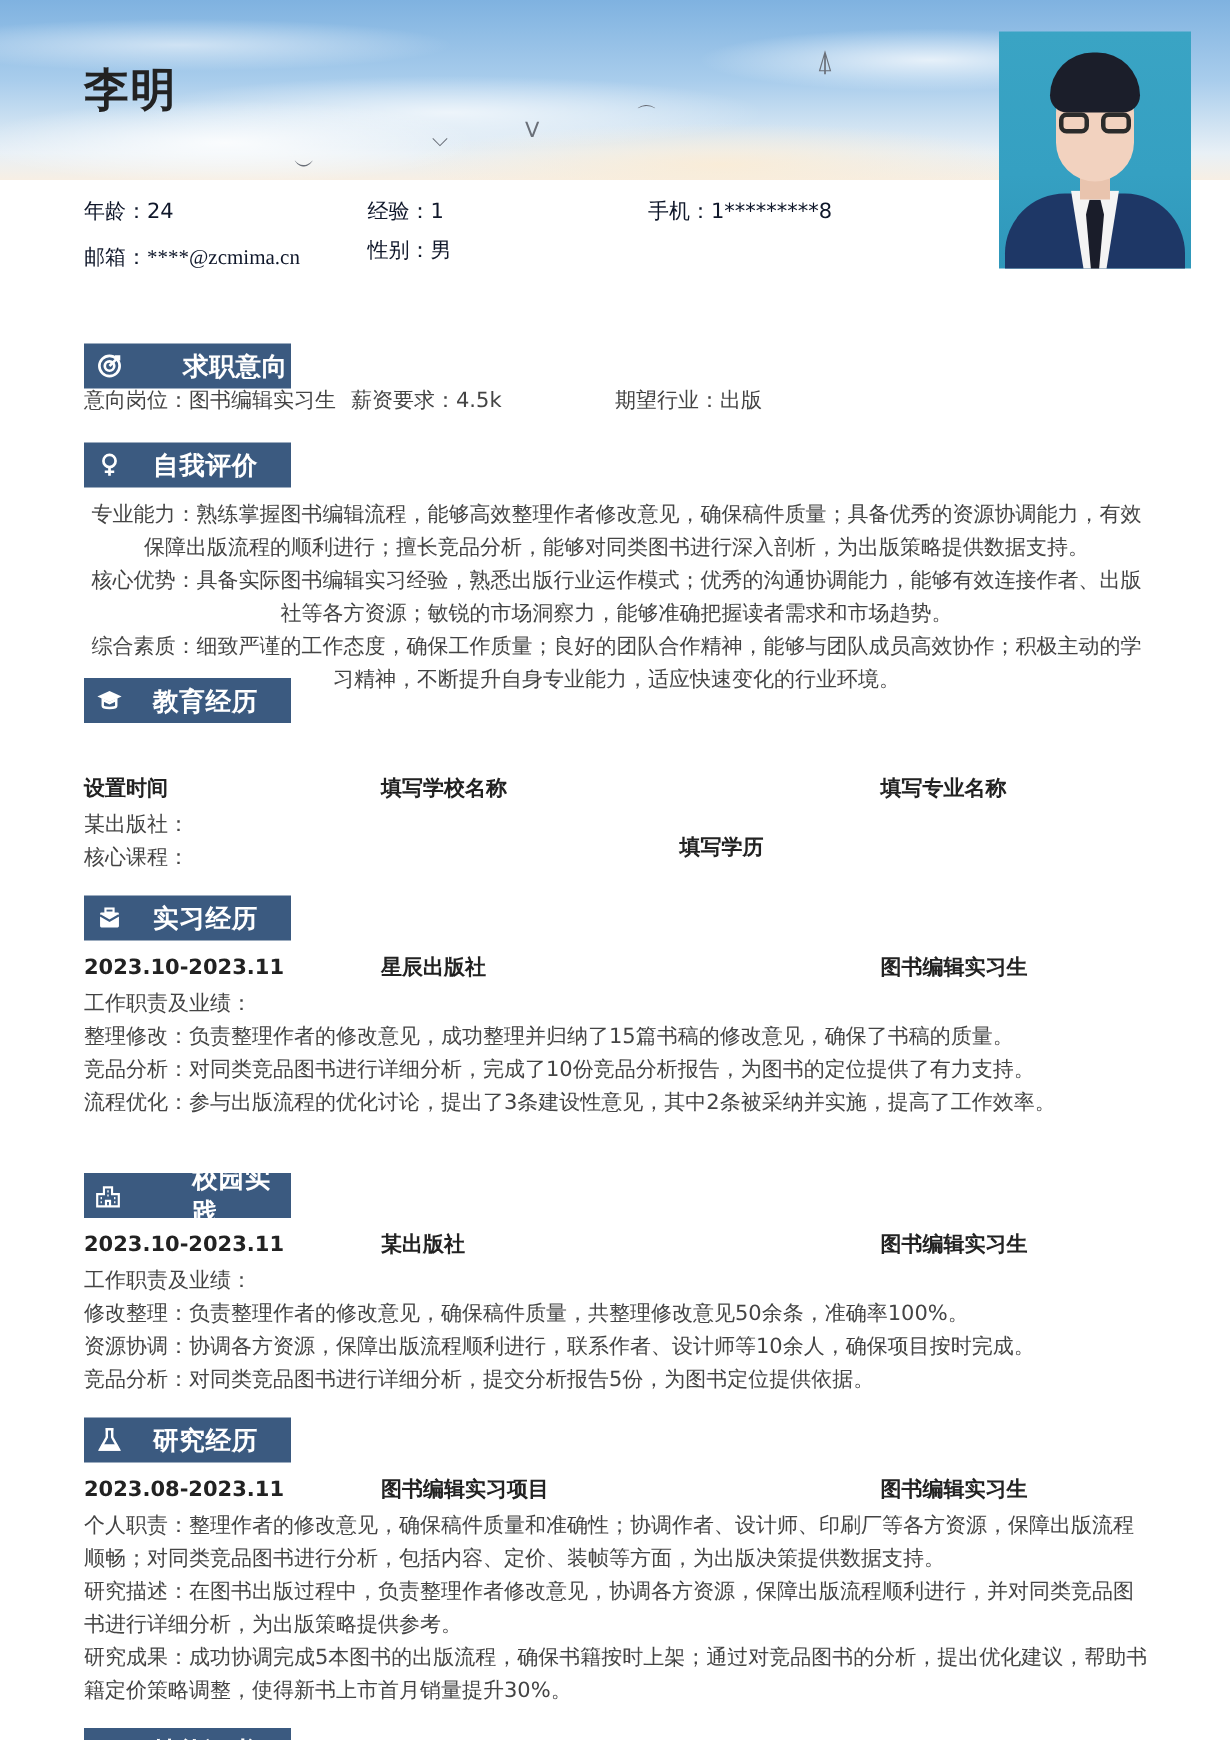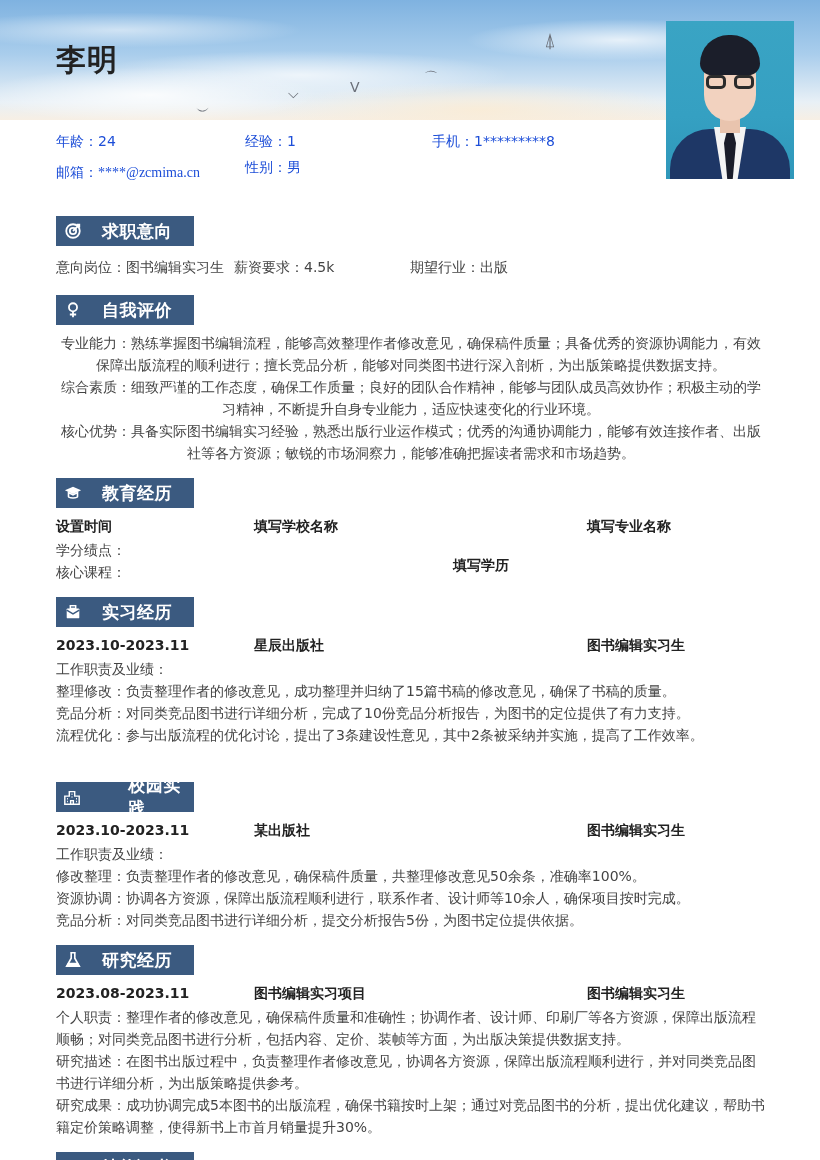--- a/index.html
+++ b/index.html
@@ -32,21 +32,21 @@
     .photo .face { position: absolute; left: 38px; top: 30px; width: 52px; height: 70px; background: #f2d2bf; border-radius: 24px 24px 26px 26px; }
     .photo .glasses { position: absolute; left: 40px; top: 54px; width: 48px; height: 14px; }
     .photo .glasses span { position: absolute; top: 0; width: 20px; height: 14px; border: 3px solid #2b2b2b; border-radius: 5px; }
     .photo .glasses span:first-child { left: 0; }
     .photo .glasses span:last-child { right: 0; }
     .photo .neck { position: absolute; left: 54px; top: 96px; width: 20px; height: 16px; background: #e9c4ae; }
     .photo .suit { position: absolute; left: 4px; top: 108px; width: 120px; height: 60px; background: #1e3766; border-radius: 40px 40px 0 0; }
     .photo .shirt { position: absolute; left: 48px; top: 106px; width: 32px; height: 60px; background: #f4f4f4; clip-path: polygon(0 0, 100% 0, 70% 100%, 30% 100%); }
     .photo .tie { position: absolute; left: 58px; top: 112px; width: 12px; height: 50px; background: #1a1d2a; clip-path: polygon(20% 0, 80% 0, 100% 20%, 70% 100%, 30% 100%, 0 20%); }
 
-    .info { position: absolute; font-size: 14px; color: #1d4ed8; line-height: 20px; }
+    .info { position: absolute; font-size: 14px; color: #0f172a; line-height: 20px; }
 
     .section-head {
       position: absolute; left: 56px; width: 138px; height: 30px;
       background: #3b5a80; color: #ffffff;
       display: flex; align-items: center;
     }
     .section-head .icon { width: 30px; height: 30px; display: flex; align-items: center; justify-content: center; margin-left: 2px; }
     .section-head .icon svg { width: 18px; height: 18px; }
     .section-head .title { font-size: 17px; font-weight: bold; margin-left: 14px; letter-spacing: 0.5px; }
 
@@ -79,21 +79,21 @@
       <span></span>
     </div>
 </div>
 
 <div class="info" style="left:56px;top:131px;">年龄：24</div>
 <div class="info" style="left:245px;top:131px;">经验：1</div>
 <div class="info" style="left:432px;top:131px;">手机：1*********8</div>
 <div class="info" style="left:56px;top:163px;font-family:Liberation Serif, serif;">邮箱：****@zcmima.cn</div>
 <div class="info" style="left:245px;top:157px;">性别：男</div>
 
-<div class="section-head" style="top:216px;">
+<div class="section-head" style="top:229px;gap:20px;">
   <span class="icon">
     <svg viewBox="0 0 20 20" fill="none" stroke="#fff" stroke-width="2">
         <circle cx="10" cy="10" r="7.5"></circle>
         <circle cx="10" cy="10" r="3.5"></circle>
         <path d="M10 10 L16 4 M14 3 L17 3 L17 6"></path>
       </svg>
   </span>
   <span class="title">求职意向</span>
 </div>
 <div class="row" style="left:56px;top:256px;color:#444;">意向岗位：图书编辑实习生</div>
@@ -104,38 +104,38 @@
   <span class="icon">
     <svg viewBox="0 0 20 20" fill="none" stroke="#fff" stroke-width="2">
         <circle cx="10" cy="7" r="4.5"></circle>
         <path d="M10 11.5 V18 M6.5 15 H13.5"></path>
       </svg>
   </span>
   <span class="title">自我评价</span>
 </div>
 <div class="text" style="top:332px;text-align:center;">
   <p>专业能力：熟练掌握图书编辑流程，能够高效整理作者修改意见，确保稿件质量；具备优秀的资源协调能力，有效保障出版流程的顺利进行；擅长竞品分析，能够对同类图书进行深入剖析，为出版策略提供数据支持。</p>
+  <p>核心优势：具备实际图书编辑实习经验，熟悉出版行业运作模式；优秀的沟通协调能力，能够有效连接作者、出版社等各方资源；敏锐的市场洞察力，能够准确把握读者需求和市场趋势。</p>
   <p>综合素质：细致严谨的工作态度，确保工作质量；良好的团队合作精神，能够与团队成员高效协作；积极主动的学习精神，不断提升自身专业能力，适应快速变化的行业环境。</p>
-  <p>核心优势：具备实际图书编辑实习经验，熟悉出版行业运作模式；优秀的沟通协调能力，能够有效连接作者、出版社等各方资源；敏锐的市场洞察力，能够准确把握读者需求和市场趋势。</p>
-</div>
-
-<div class="section-head" style="top:478px;">
+</div>
+
+<div class="section-head" style="top:452px;">
   <span class="icon">
     <svg viewBox="0 0 20 20" fill="#fff">
         <path d="M10 3 L19 7 L10 11 L1 7 Z"></path>
         <path d="M5 9.5 V14 C5 16 15 16 15 14 V9.5 L10 12 Z" fill="none" stroke="#fff" stroke-width="1.8"></path>
       </svg>
   </span>
   <span class="title">教育经历</span>
 </div>
 <div class="row bold" style="left:56px;top:515px;">设置时间</div>
 <div class="row bold" style="left:254px;top:515px;">填写学校名称</div>
 <div class="row bold" style="left:453px;top:515px;margin-top:39px;">填写学历</div>
 <div class="row bold" style="left:587px;top:515px;">填写专业名称</div>
-<div class="row" style="left:56px;top:539px;color:#444;">学分绩点：</div>
+<div class="row" style="left:56px;top:539px;color:#444;">某出版社：</div>
 <div class="row" style="left:56px;top:561px;color:#444;">核心课程：</div>
 
 <div class="section-head" style="top:597px;">
   <span class="icon">
     <svg viewBox="0 0 20 20" fill="#fff">
         <rect x="7" y="3" width="6" height="3" fill="none" stroke="#fff" stroke-width="1.6"></rect>
         <rect x="3" y="6" width="14" height="11" rx="1"></rect>
         <path d="M3 8 L10 12 L17 8" stroke="#3b5a80" stroke-width="1.6" fill="none"></path>
       </svg>
   </span>

